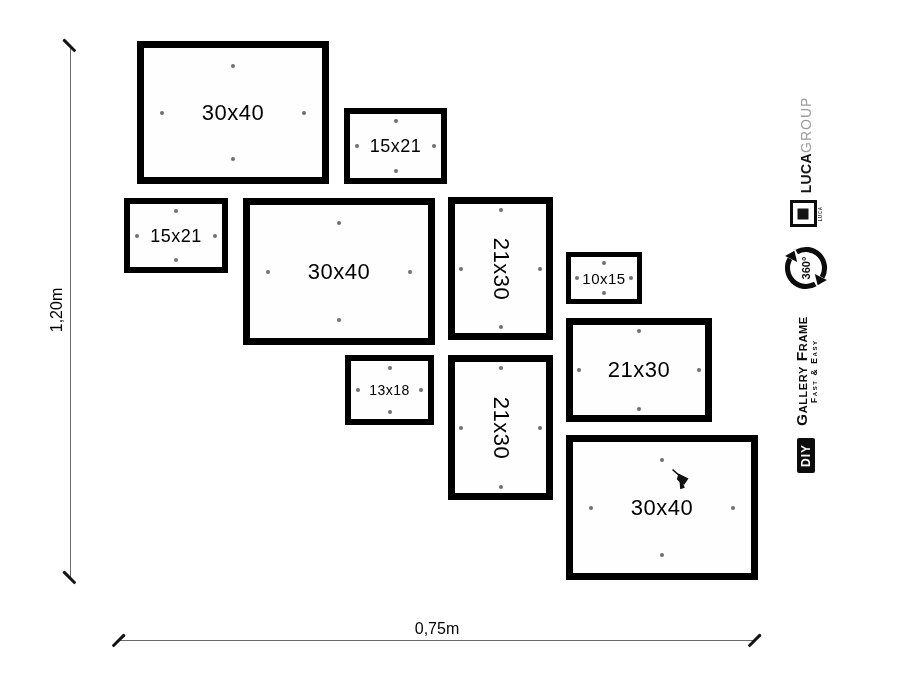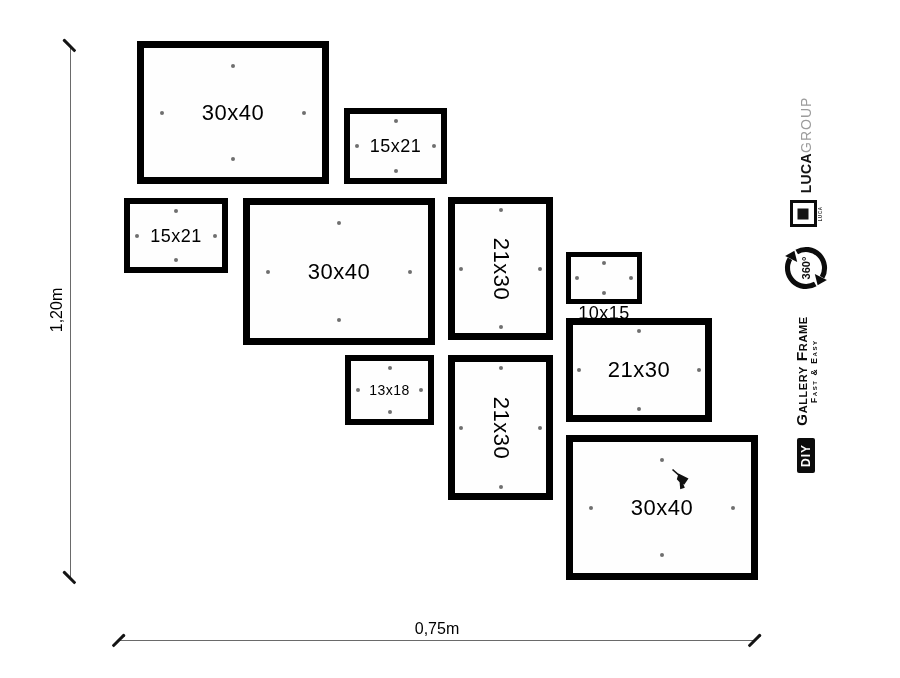--- a/index.html
+++ b/index.html
@@ -93,21 +93,21 @@
         <span class="dot dot-b" style="bottom: 4px;"></span>
         <span class="dot dot-l" style="left: 4px;"></span>
         <span class="dot dot-r" style="right: 4px;"></span>
         <span class="frame-label rot" style="font-size: 22px;">21x30</span>
       </div>
       <div class="frame" style="left: 566px; top: 252px; width: 76px; height: 52px; border-width: 5px;">
         <span class="dot dot-t" style="top: 4px;"></span>
         <span class="dot dot-b" style="bottom: 4px;"></span>
         <span class="dot dot-l" style="left: 4px;"></span>
         <span class="dot dot-r" style="right: 4px;"></span>
-        <span class="frame-label" style="font-size: 18px; margin-top: 35px;">10x15</span>
+        <span class="frame-label" style="font-size: 15px;">10x15</span>
       </div>
       <div class="frame" style="left: 566px; top: 318px; width: 146px; height: 104px; border-width: 7px;">
         <span class="dot dot-t" style="top: 4px;"></span>
         <span class="dot dot-b" style="bottom: 4px;"></span>
         <span class="dot dot-l" style="left: 4px;"></span>
         <span class="dot dot-r" style="right: 4px;"></span>
         <span class="frame-label" style="font-size: 22px;">21x30</span>
       </div>
       <div class="frame" style="left: 345px; top: 355px; width: 89px; height: 70px; border-width: 6px;">
         <span class="dot dot-t" style="top: 5px;"></span>

